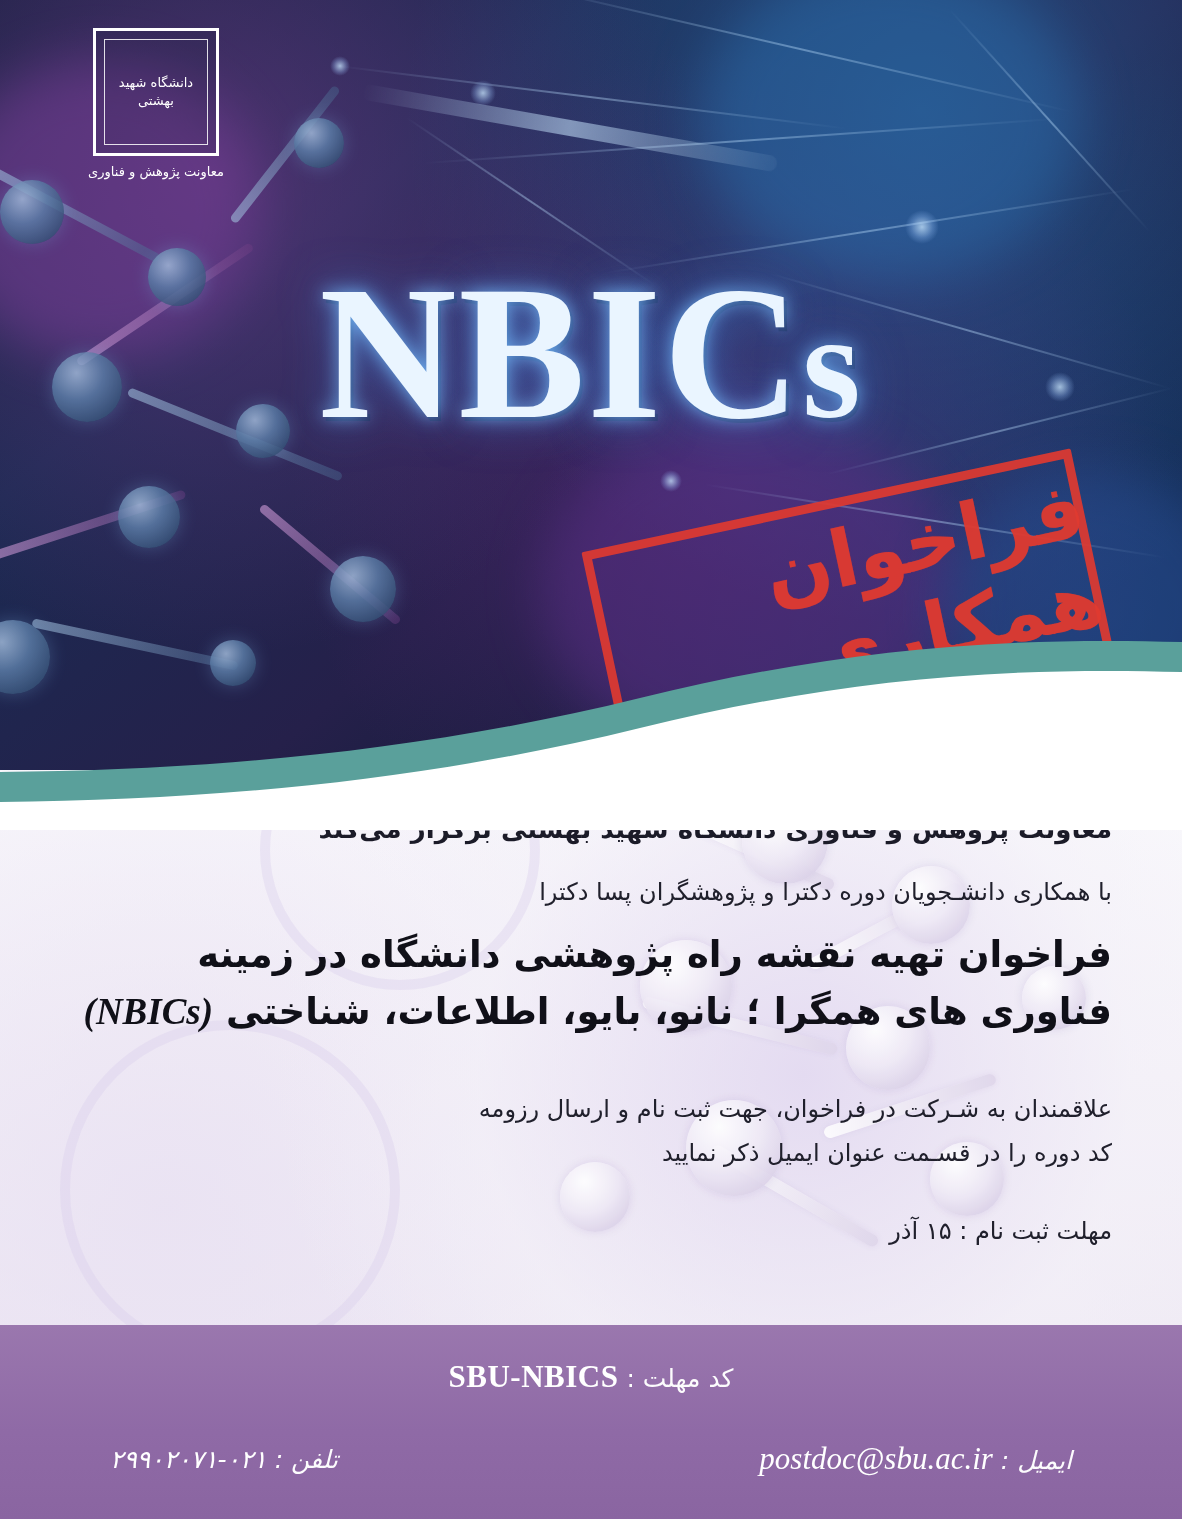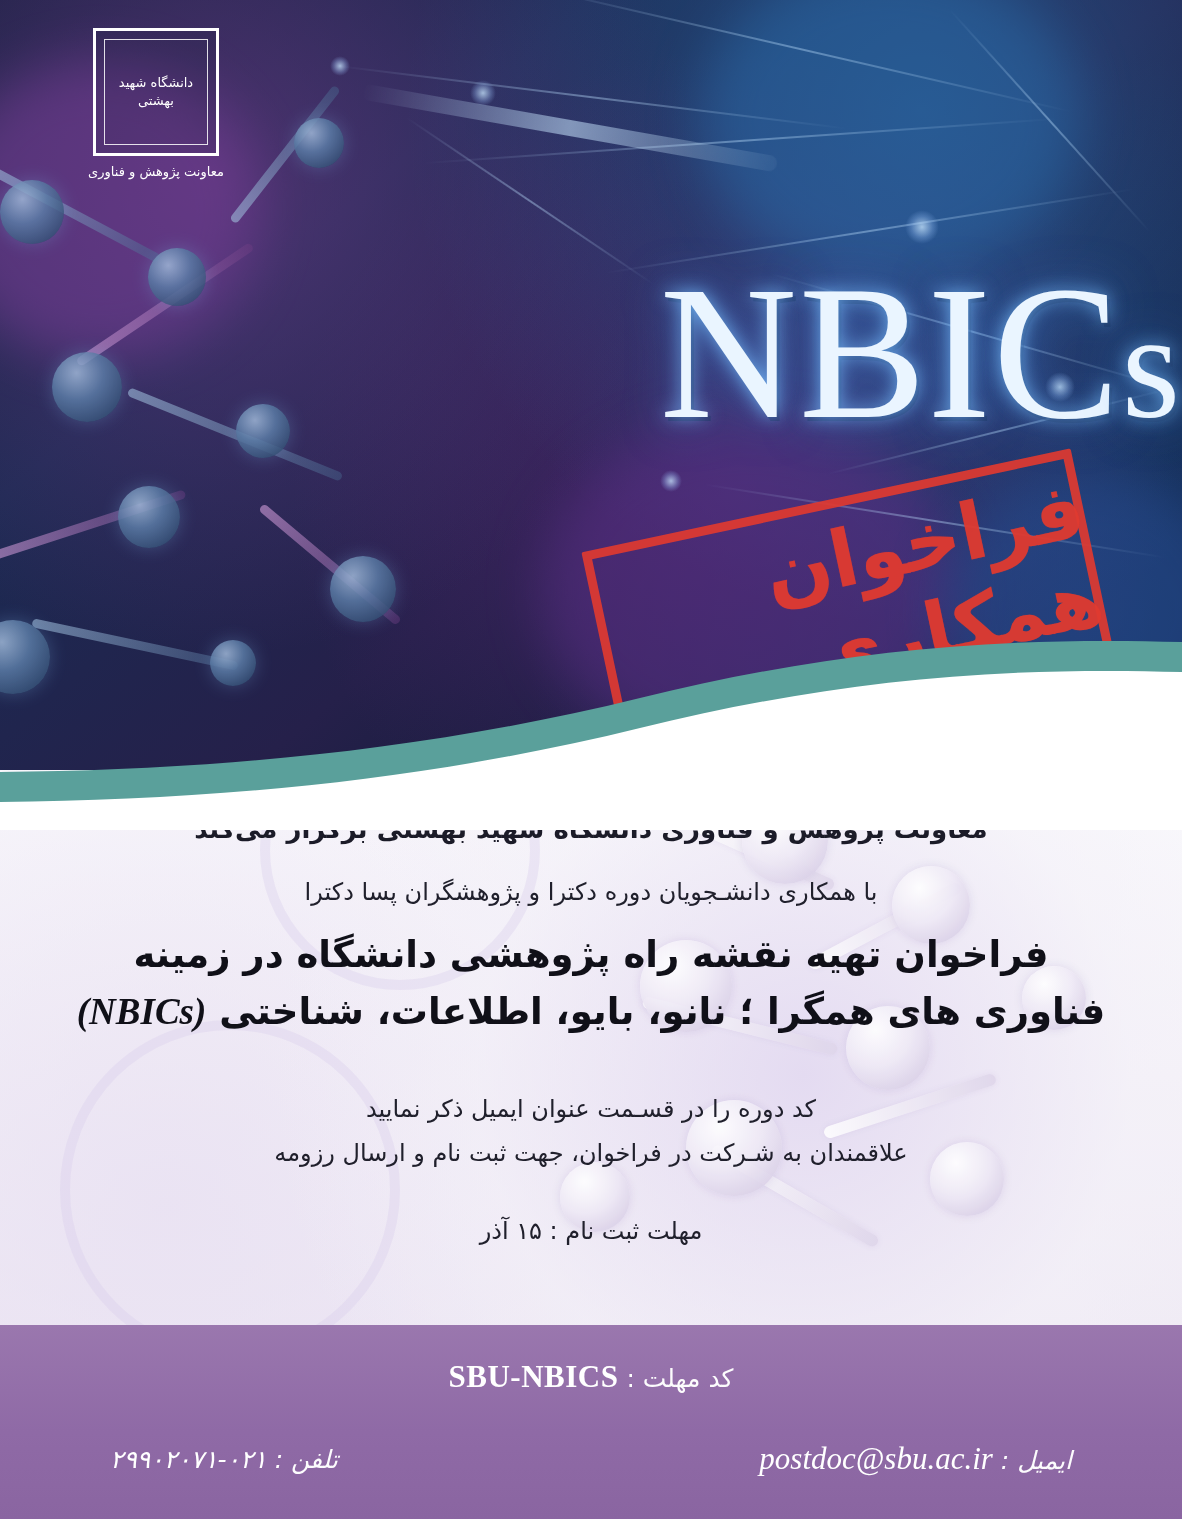--- a/index.html
+++ b/index.html
@@ -115,26 +115,26 @@
     font-size: 13px;
     font-family: "DejaVu Sans", sans-serif;
     white-space: nowrap;
   }
 
   
   .nbics {
     position: absolute;
     left: 0; right: 0;
     top: 258px;
-    text-align: right;
+    text-align: center;
     z-index: 25;
     font-family: "Liberation Serif", "DejaVu Serif", serif;
     font-size: 190px;
     line-height: 1;
-    font-weight: 400;
+    font-weight: 700;
     color: #eaf5ff;
     text-shadow:
       0 0 18px rgba(120,190,255,.85),
       0 0 48px rgba(70,140,230,.7),
       3px 4px 0 rgba(20,40,80,.5);
     letter-spacing: 2px;
   }
   .nbics .s {
     font-size: 150px;
   }
@@ -216,22 +216,22 @@
     position: absolute;
     border-radius: 50%;
     border: 10px solid rgba(215,205,235,.55);
     opacity: .65;
   }
 
   .text-stack {
     position: absolute;
     left: 0; right: 0;
     top: 0;
-    padding: 0 30px;
-    text-align: center;
+    padding: 0 70px;
+    text-align: right;
     z-index: 10;
     direction: rtl;
   }
   .line-1 {
     margin-top: 44px;
     font-family: "DejaVu Sans", sans-serif;
     font-weight: bold;
     font-size: 26px;
     color: #1b1b28;
     letter-spacing: 0;
@@ -414,22 +414,22 @@
       <div class="line-1">معاونت پژوهش و فناوری دانشگاه شهید بهشتی برگزار می‌کند</div>
       <div class="line-2">با همکاری دانشـجویان دوره دکترا و پژوهشگران پسا دکترا</div>
       <div class="headline">
         <div>فراخوان تهیه نقشه راه پژوهشی دانشگاه در زمینه</div>
         <div>
           <span>فناوری های همگرا ؛ نانو، بایو، اطلاعات، شناختی</span>
           <span class="ltr">(NBICs)</span>
         </div>
       </div>
       <div class="note">
+        <div>علاقمندان به شـرکت در فراخوان، جهت ثبت نام و ارسال رزومه</div>
         <div>کد دوره را در قسـمت عنوان ایمیل ذکر نمایید</div>
-        <div>علاقمندان به شـرکت در فراخوان، جهت ثبت نام و ارسال رزومه</div>
       </div>
       <div class="deadline">مهلت ثبت نام : ۱۵ آذر</div>
     </div>
   </div>
 
   <div class="footer">
     <div class="footer-row-1">
       <span class="f-label">کد مهلت :</span>
       <span class="code">SBU-NBICS</span>
     </div>

